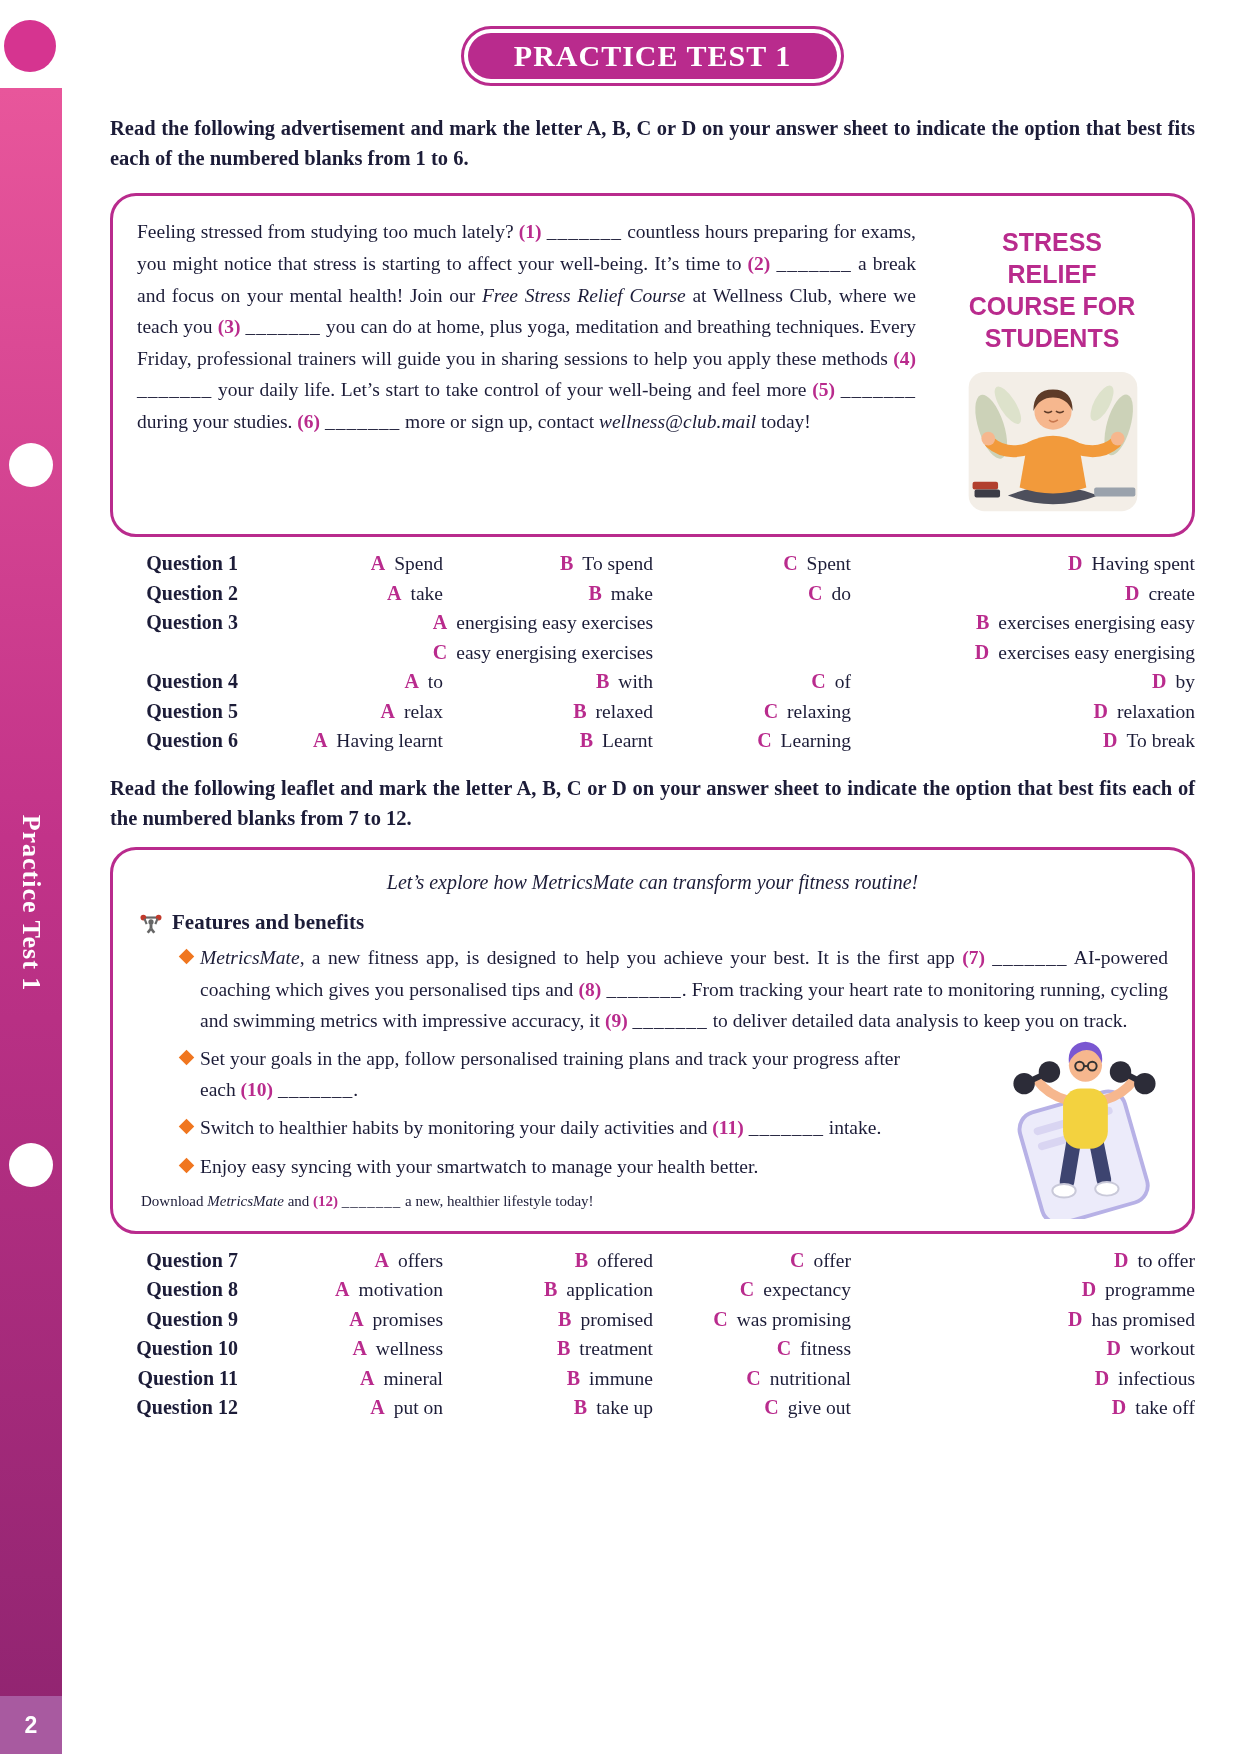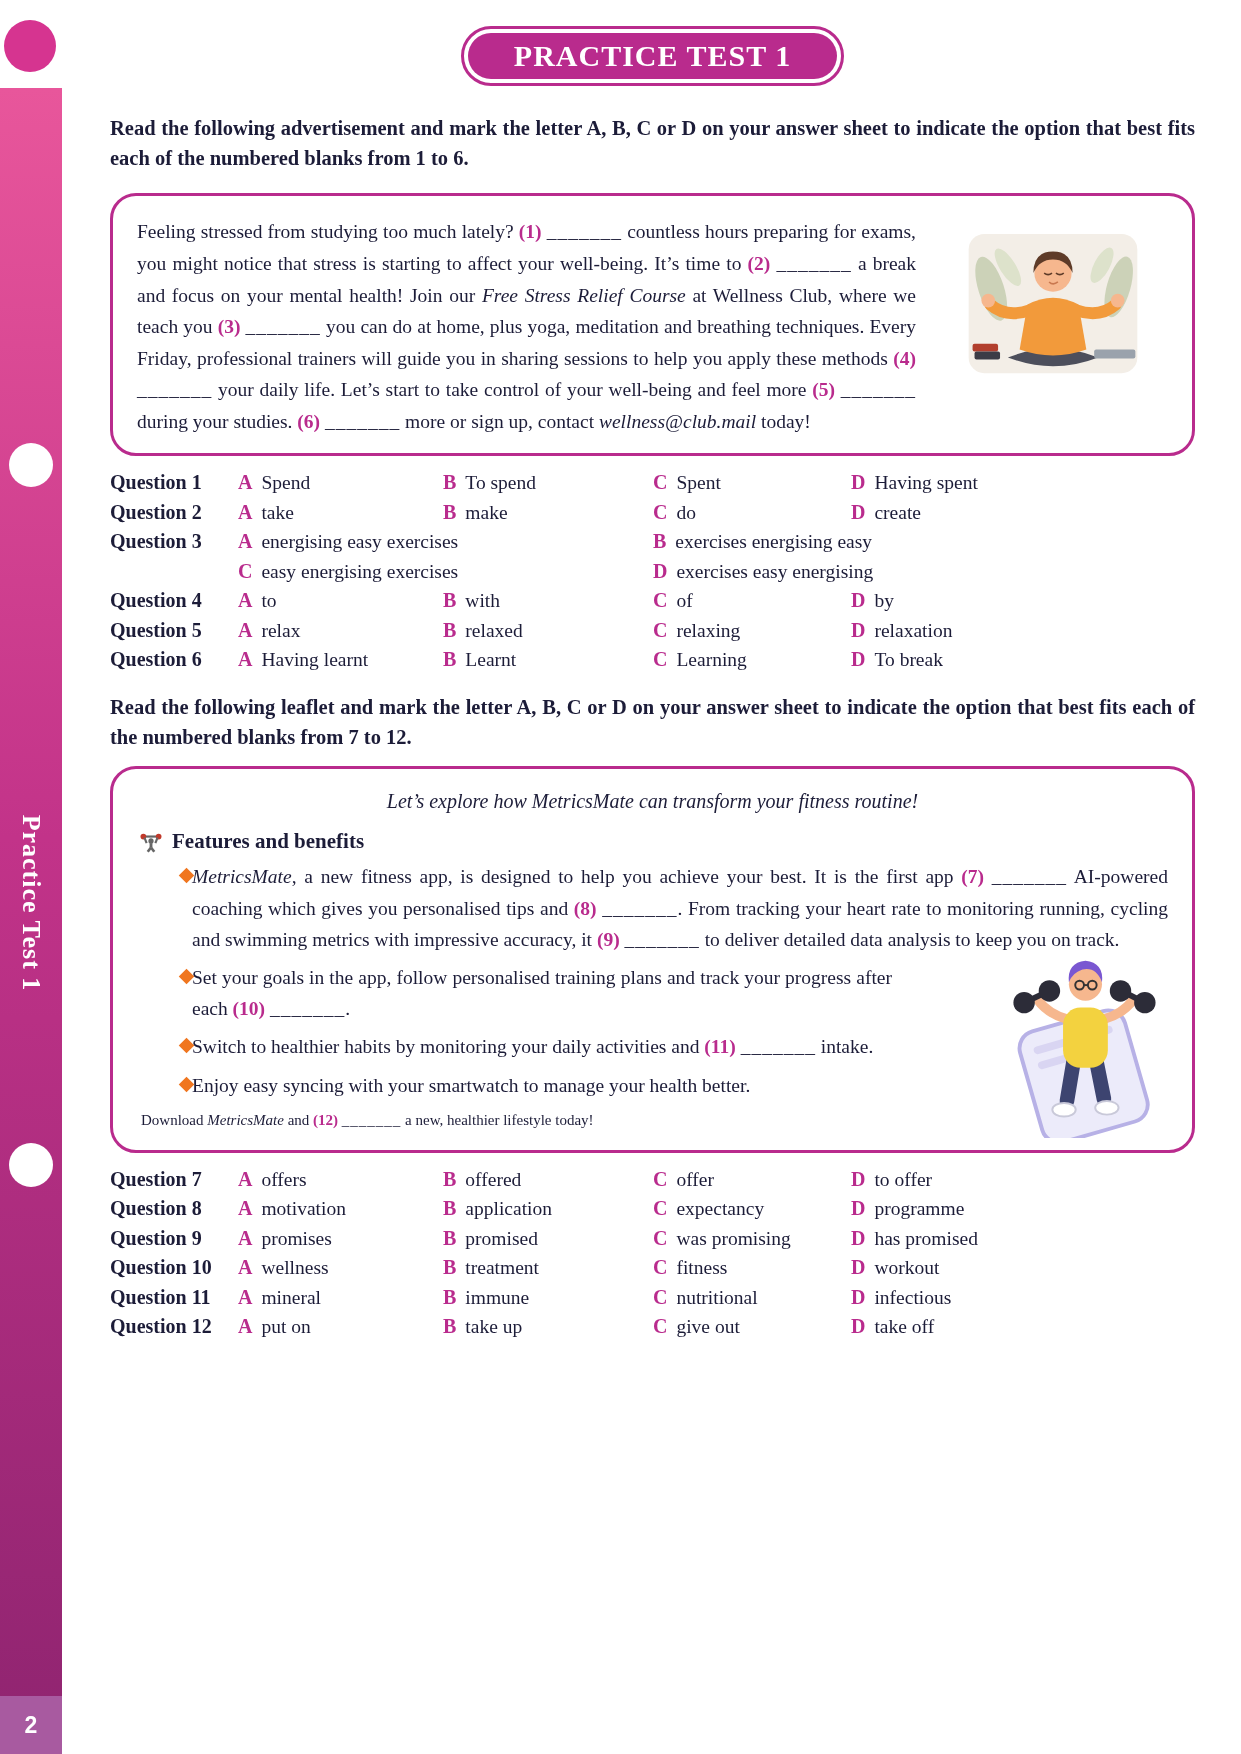--- a/index.html
+++ b/index.html
@@ -67,21 +67,21 @@
     margin-top:10px;max-width:172px;text-align:center;
     font-family:"Liberation Sans",sans-serif;font-weight:bold;font-size:25px;line-height:1.28;
     color:var(--magenta,#b92b8d);
   }
   .ad-illus{margin-top:12px;width:215px;height:152px;}
   
   .seg-num{color:var(--magenta,#b92b8d);font-weight:bold;}
   .seg-blank{letter-spacing:1px;}
   .seg-it{font-style:italic;}
   
-  .q-block{margin-top:12px;}
+  .q-block{margin-top:12px;text-align:right;}
   .q-row{
     display:grid;grid-template-columns:128px 205px 210px 198px 1fr;
     line-height:29.5px;align-items:baseline;
   }
   .q-label{font-weight:bold;font-size:20px;color:var(--dark-text,#1c1c38);}
   .q-opt{font-size:19.5px;color:var(--dark-text,#1c1c38);}
   .q-opt.wide{grid-column:span 2;}
   .q-letter{color:var(--magenta,#b92b8d);font-weight:bold;font-size:20px;margin-right:9px;}
   
   .lf-box{
@@ -92,21 +92,21 @@
     text-align:center;font-family:"Liberation Sans",sans-serif;font-weight:bold;
     font-size:27px;color:var(--red-title,#ee3a26);letter-spacing:.5px;
   }
   .lf-sub{text-align:center;font-style:italic;font-size:20px;margin-top:5px;}
   .lf-heading{
     display:flex;align-items:center;gap:9px;margin:16px 0 2px 2px;
     font-weight:bold;font-size:21px;color:var(--dark-text,#1c1c38);
   }
   .lf-heading .htext{display:inline-block;}
   .lifter-icon{width:24px;height:24px;flex:none;}
-  .lf-bullet{display:flex;gap:0;margin:7px 0 7px 44px;}
+  .lf-bullet{display:flex;gap:8px;margin:7px 0 7px 44px;}
   .diamond{
     flex:none;width:11px;height:11px;margin-top:9px;
     background:var(--bullet-orange,#f0761f);transform:rotate(45deg);
   }
   .lf-bullet p{font-size:19.5px;line-height:1.6;text-align:justify;}
   .lf-bullet.narrow p{max-width:700px;}
   .lf-footer{margin:6px 0 4px 4px;font-size:15px;line-height:1.6;}
   .lf-illus{position:absolute;right:16px;bottom:12px;width:185px;height:224px;}
 </style>
 </head>
@@ -124,20 +124,21 @@
 
   <div class="badge-outer">
     <div class="badge-inner">PRACTICE TEST 1</div>
   </div>
 
   <p class="instruction">Read the following advertisement and mark the letter A, B, C or D on your answer sheet to indicate the option that best fits each of the numbered blanks from 1 to 6.</p>
 
   <section class="ad-box">
     <p class="ad-text"><span>Feeling stressed from studying too much lately? </span><span class="seg-num">(1)</span><span> </span><span class="seg-blank">_______</span><span> countless hours preparing for exams, you might notice that stress is starting to affect your well-being. It’s time to </span><span class="seg-num">(2)</span><span> </span><span class="seg-blank">_______</span><span> a break and focus on your mental health! Join our </span><span class="seg-it">Free Stress Relief Course</span><span> at Wellness Club, where we teach you </span><span class="seg-num">(3)</span><span> </span><span class="seg-blank">_______</span><span> you can do at home, plus yoga, meditation and breathing techniques. Every Friday, professional trainers will guide you in sharing sessions to help you apply these methods </span><span class="seg-num">(4)</span><span> </span><span class="seg-blank">_______</span><span> your daily life. Let’s start to take control of your well-being and feel more </span><span class="seg-num">(5)</span><span> </span><span class="seg-blank">_______</span><span> during your studies. </span><span class="seg-num">(6)</span><span> </span><span class="seg-blank">_______</span><span> more or sign up, contact </span><span class="seg-it">wellness@club.mail</span><span> today!</span></p>
     <div class="ad-side">
+      <div class="ad-side-title">STRESS RELIEF COURSE FOR STUDENTS</div>
       <svg class="ad-illus" viewBox="0 0 215 155" aria-hidden="true">
         <rect x="22" y="6" width="172" height="142" rx="16" fill="#f3eee7"></rect>
         <ellipse cx="45" cy="62" rx="13" ry="34" transform="rotate(-18 45 62)" fill="#ccd2b8"></ellipse>
         <ellipse cx="175" cy="60" rx="12" ry="32" transform="rotate(16 175 60)" fill="#ccd2b8"></ellipse>
         <ellipse cx="62" cy="40" rx="8" ry="22" transform="rotate(-32 62 40)" fill="#dde2cb"></ellipse>
         <ellipse cx="158" cy="38" rx="8" ry="20" transform="rotate(28 158 38)" fill="#dde2cb"></ellipse>
         <path d="M62 132 Q108 114 154 132 Q108 150 62 132 Z" fill="#4d4f5c"></path>
         <path d="M84 84 Q60 92 44 78" stroke="#f29a3b" stroke-width="12" fill="none" stroke-linecap="round"></path>
         <path d="M132 84 Q156 92 172 78" stroke="#f29a3b" stroke-width="12" fill="none" stroke-linecap="round"></path>
         <circle cx="42" cy="74" r="7" fill="#f6b78e"></circle>

